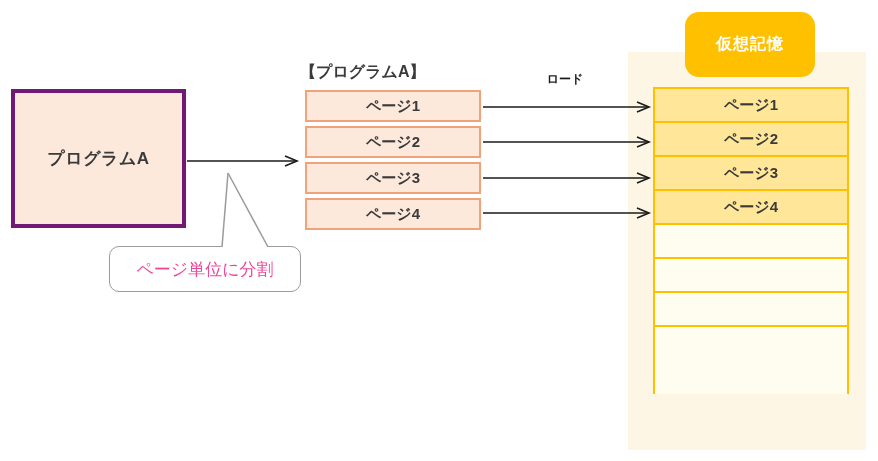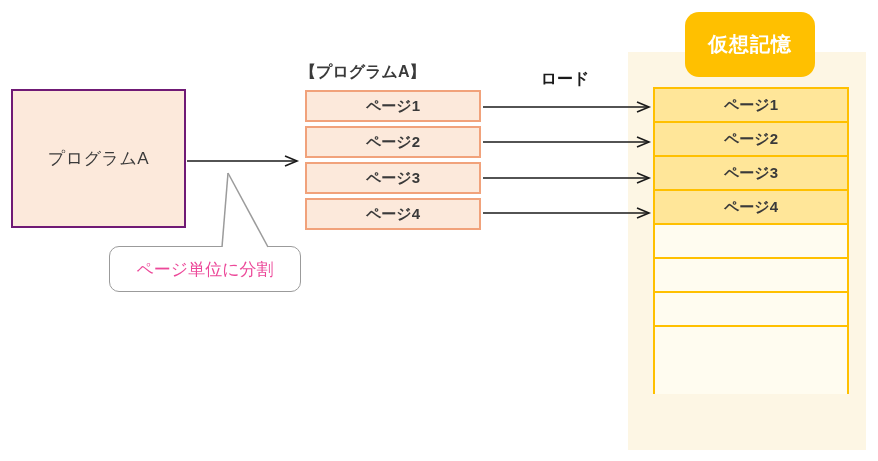--- a/index.html
+++ b/index.html
@@ -7,54 +7,54 @@
     width:878px;height:461px;position:relative;overflow:hidden;
     background:#ffffff;
     font-family:"Liberation Sans","DejaVu Sans",sans-serif;
     color:#3a3a3a;
   }
   .abs{position:absolute;box-sizing:border-box;}
 
   
   .program-box{
     left:11px;top:89px;width:175px;height:139px;
-    background:#fce9db;border:2px solid #701a75;
+    background:#fce9db;border:4px solid #701a75;
     display:flex;align-items:center;justify-content:center;
-    font-weight:normal;font-size:17px;letter-spacing:0.5px;
+    font-weight:bold;font-size:17px;letter-spacing:0.5px;
   }
 
   
   .pages-title{
     left:300px;top:61px;width:185px;height:22px;
     font-weight:bold;font-size:16px;line-height:22px;
   }
   .page-box{
     left:305px;width:176px;height:32px;
     background:#fce9db;border:2px solid #f1a27b;
     display:flex;align-items:center;justify-content:center;
     font-weight:bold;font-size:15px;
   }
 
   
   .load-label{
     left:520px;top:68px;width:90px;height:22px;
-    text-align:center;font-weight:bold;font-size:16px;line-height:22px;
+    text-align:center;font-weight:bold;font-size:12px;line-height:22px;
     color:#1a1a1a;
   }
 
   
   .vm-panel{
     left:628px;top:52px;width:238px;height:398px;
     background:#fdf6e4;
   }
   .vm-header{
     left:685px;top:12px;width:130px;height:65px;
     background:#ffc000;border-radius:14px;
     display:flex;align-items:center;justify-content:center;
-    color:#ffffff;font-weight:bold;font-size:20px;letter-spacing:1px;
+    color:#ffffff;font-weight:bold;font-size:16px;letter-spacing:1px;
   }
   .vm-table{
     left:653px;top:87px;width:196px;
     display:flex;flex-direction:column;
   }
   .vm-cell{
     box-sizing:border-box;height:36px;margin-top:-2px;
     border:2px solid #ffc000;background:#ffe699;
     display:flex;align-items:center;justify-content:center;
     font-weight:bold;font-size:15px;

